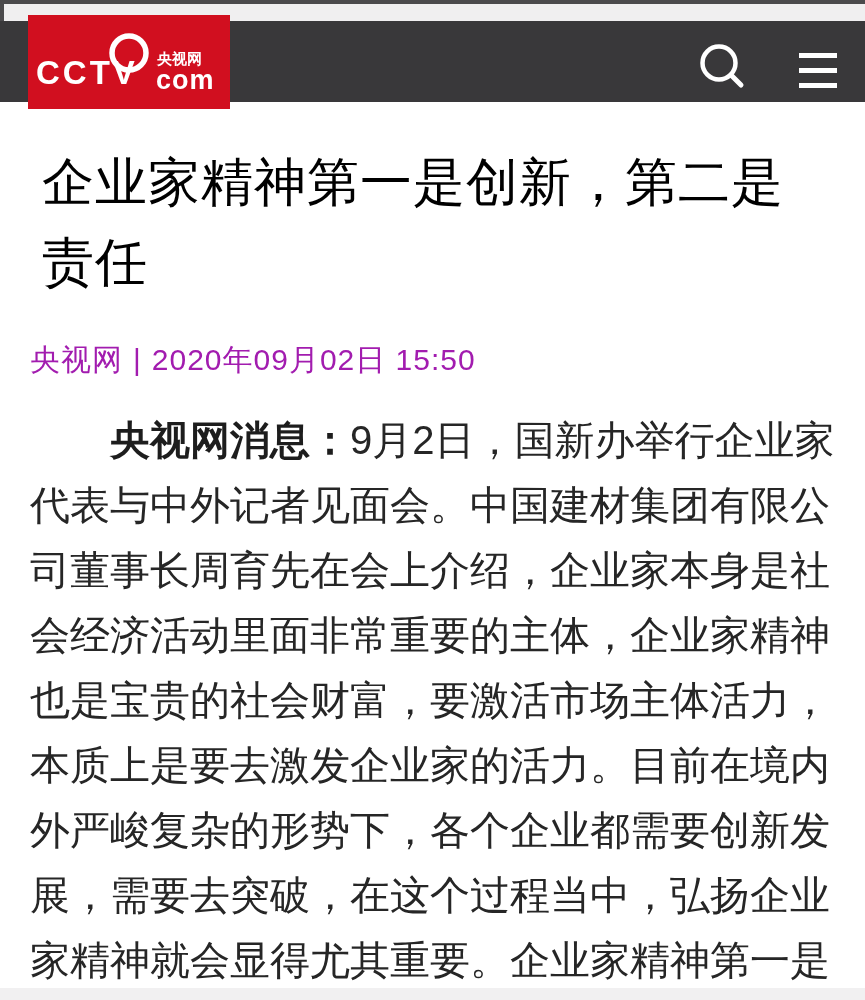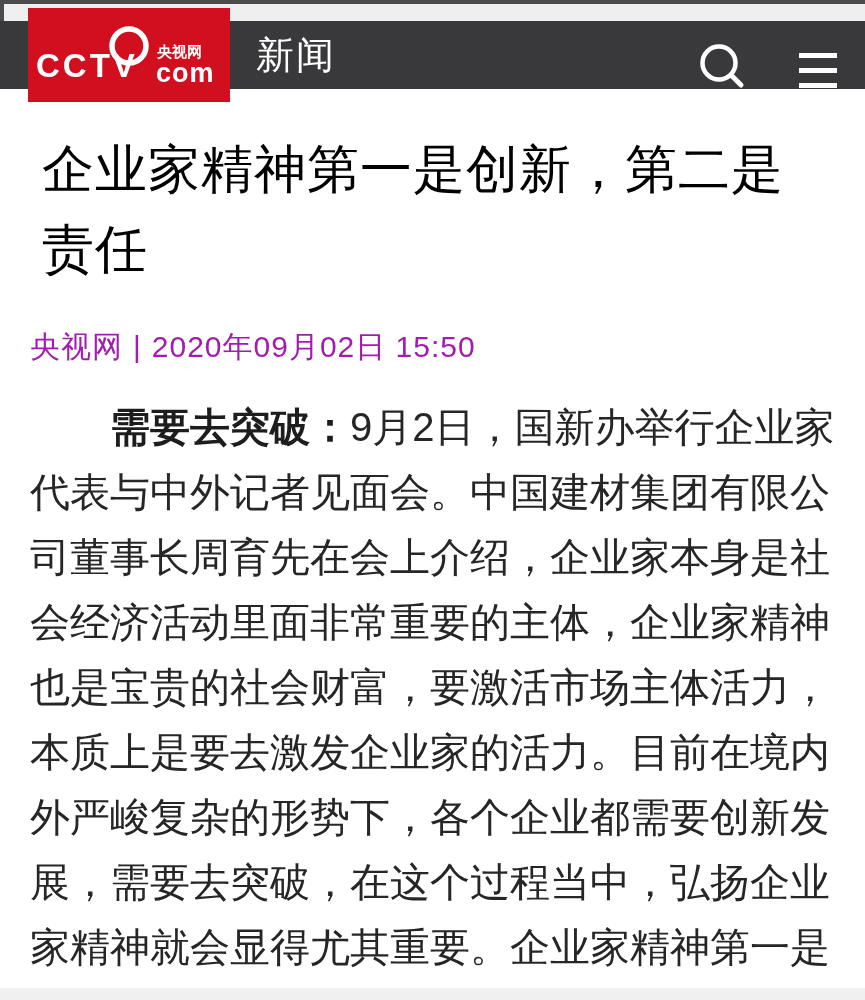--- a/index.html
+++ b/index.html
@@ -5,21 +5,21 @@
   * { box-sizing: border-box; }
   html, body { margin: 0; padding: 0; }
   body {
     width: 865px; height: 1000px; overflow: hidden;
     background: #ffffff; position: relative;
     font-family: "Liberation Sans", "DejaVu Sans", sans-serif;
   }
   .top-line { height: 4px; background: #4b4a4c; }
   .status-strip { height: 17px; background: #f0eff0; border-left: 4px solid #4b4a4c; }
   .header {
-    height: 68px; background: #39383a; position: relative;
+    height: 81px; background: #39383a; position: relative;
     display: flex; align-items: center;
   }
   .logo-block {
     width: 202px; height: 94px; background: #d10f1f;
     margin-left: 28px; flex: 0 0 auto; display: block;
   }
   .logo-block svg { display: block; width: 202px; height: 94px; }
   .nav-title {
     color: #ffffff; font-size: 38px; margin-left: 26px;
     letter-spacing: 2px; font-weight: 400;
@@ -64,21 +64,20 @@
 
 <div class="header">
   <a class="logo-block">
     <svg viewBox="0 0 202 94">
       <text x="8" y="69" fill="#ffffff" font-size="33" font-weight="bold" letter-spacing="3">CCTV</text>
       <circle cx="101" cy="38" r="17" fill="none" stroke="#ffffff" stroke-width="5.5"></circle>
       <text x="129" y="49" fill="#ffffff" font-size="15" font-weight="bold">央视网</text>
       <text x="128" y="74" fill="#ffffff" font-size="27" font-weight="bold" letter-spacing="1">com</text>
     </svg>
   </a>
-  <a class="nav-title">新闻</a>
 
   <button class="search-btn">
     <svg viewBox="0 0 56 56" width="56" height="56">
       <circle cx="25" cy="25" r="16.5" fill="none" stroke="#ffffff" stroke-width="4.5"></circle>
       <line x1="37" y1="37" x2="47" y2="47" stroke="#ffffff" stroke-width="5" stroke-linecap="round"></line>
     </svg>
   </button>
 
   <button class="menu-btn">
     <span class="bar"></span>
@@ -87,16 +86,16 @@
   </button>
 </div>
 
 <div class="article">
   <h1 class="article-title">企业家精神第一是创新，第二是责任</h1>
 
   <div class="byline">
     <span>央视网</span><span class="sep">|</span><span>2020年09月02日 15:50</span>
   </div>
 
-  <p class="body-text"><span class="lead">需要去突破：</span><span>9月2日，国新办举行企业家代表与中外记者见面会。中国建材集团有限公司董事长周育先在会上介绍，企业家本身是社会经济活动里面非常重要的主体，企业家精神也是宝贵的社会财富，要激活市场主体活力，本质上是要去激发企业家的活力。目前在境内外严峻复杂的形势下，各个企业都需要创新发展，需要去突破，在这个过程当中，弘扬企业家精神就会显得尤其重要。企业家精神第一是</span></p>
+  <p class="body-text"><span class="lead">央视网消息：</span><span>9月2日，国新办举行企业家代表与中外记者见面会。中国建材集团有限公司董事长周育先在会上介绍，企业家本身是社会经济活动里面非常重要的主体，企业家精神也是宝贵的社会财富，要激活市场主体活力，本质上是要去激发企业家的活力。目前在境内外严峻复杂的形势下，各个企业都需要创新发展，需要去突破，在这个过程当中，弘扬企业家精神就会显得尤其重要。企业家精神第一是</span></p>
 </div>
 
 <div class="bottom-strip"></div>
 
 </body></html>

